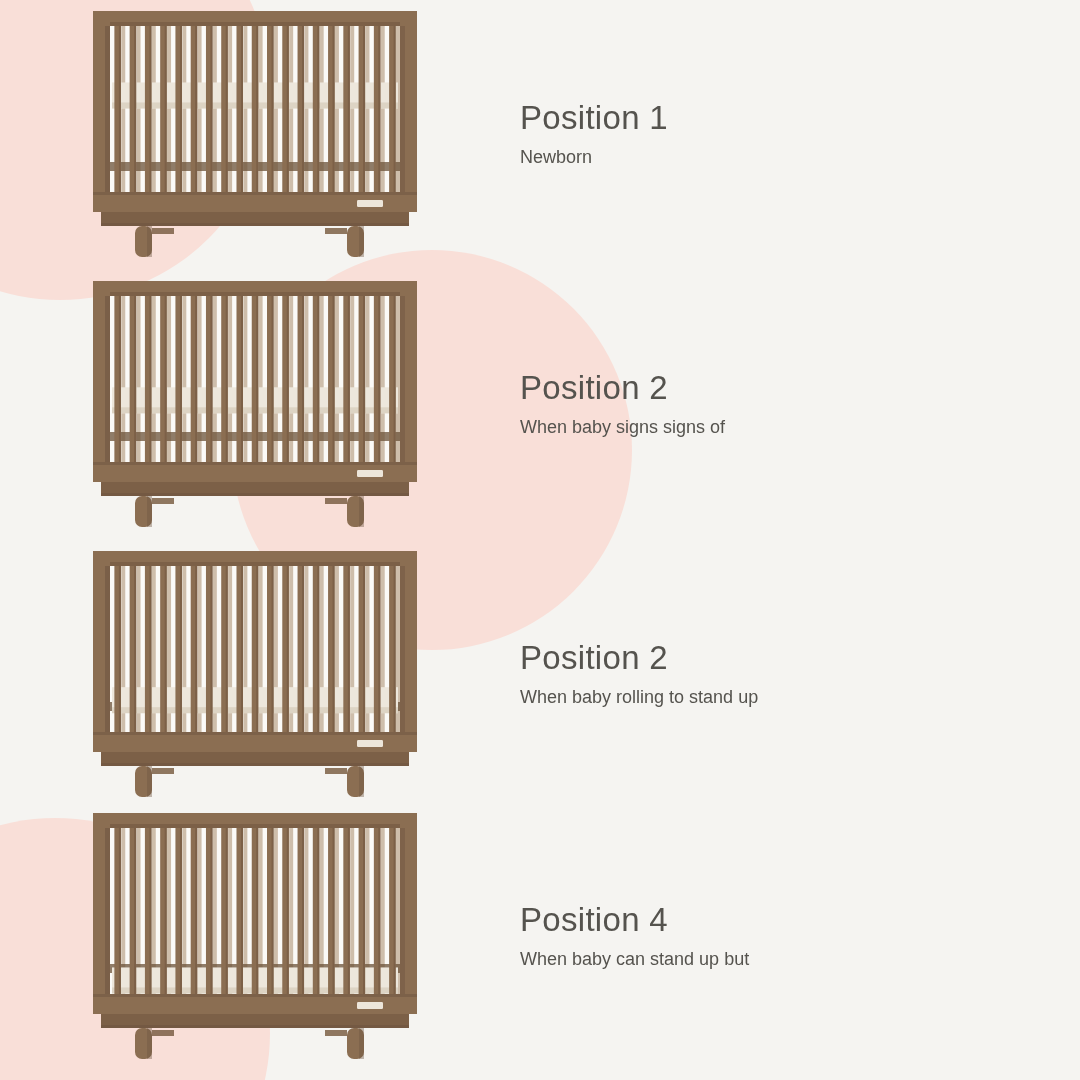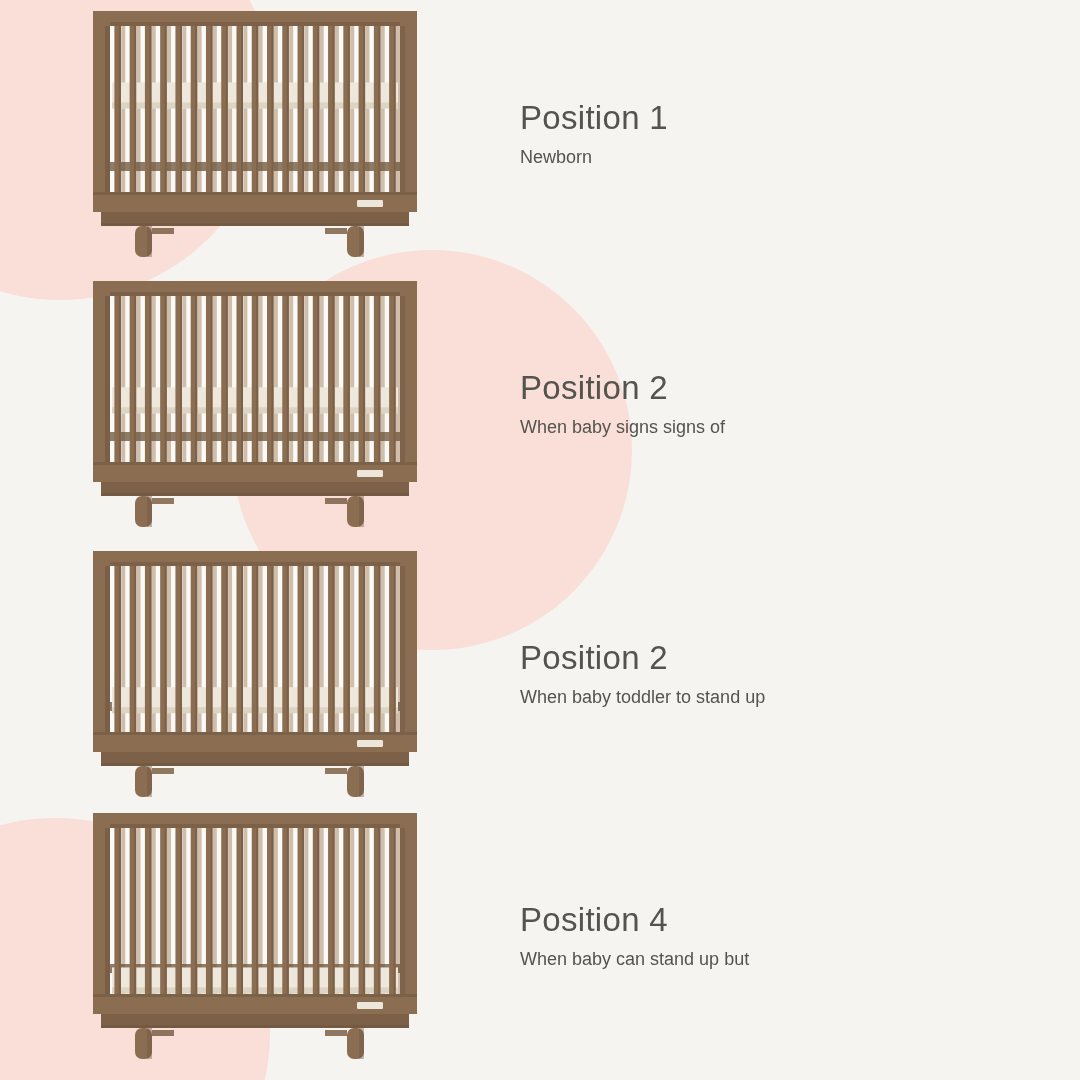--- a/index.html
+++ b/index.html
@@ -420,21 +420,21 @@
   <g>
     <rect x="254" y="215" width="17" height="31" rx="7" fill="#8B6E52"></rect>
     <rect x="266" y="215" width="5" height="31" fill="#6E5440" opacity="0.4"></rect>
     <rect x="232" y="217" width="22" height="6" fill="#7C6047" opacity="0.85"></rect>
   </g>
 </svg>
         </div>
     </div>
     <div class="text-cell">
       <p class="pos-title">Position 2</p>
-      <p class="pos-desc">When baby toddler to stand up</p>
+      <p class="pos-desc">When baby rolling to stand up</p>
     </div>
   </div>
 
   <div class="row" id="row-4">
     <div class="crib-cell">
       <div class="crib" id="crib-4" style="top: 11px;">
 <svg class="crib-svg" viewBox="0 0 324 248" xmlns="http://www.w3.org/2000/svg">
 
   <rect x="17" y="15" width="290" height="166" fill="#FBFAF7"></rect>
 

